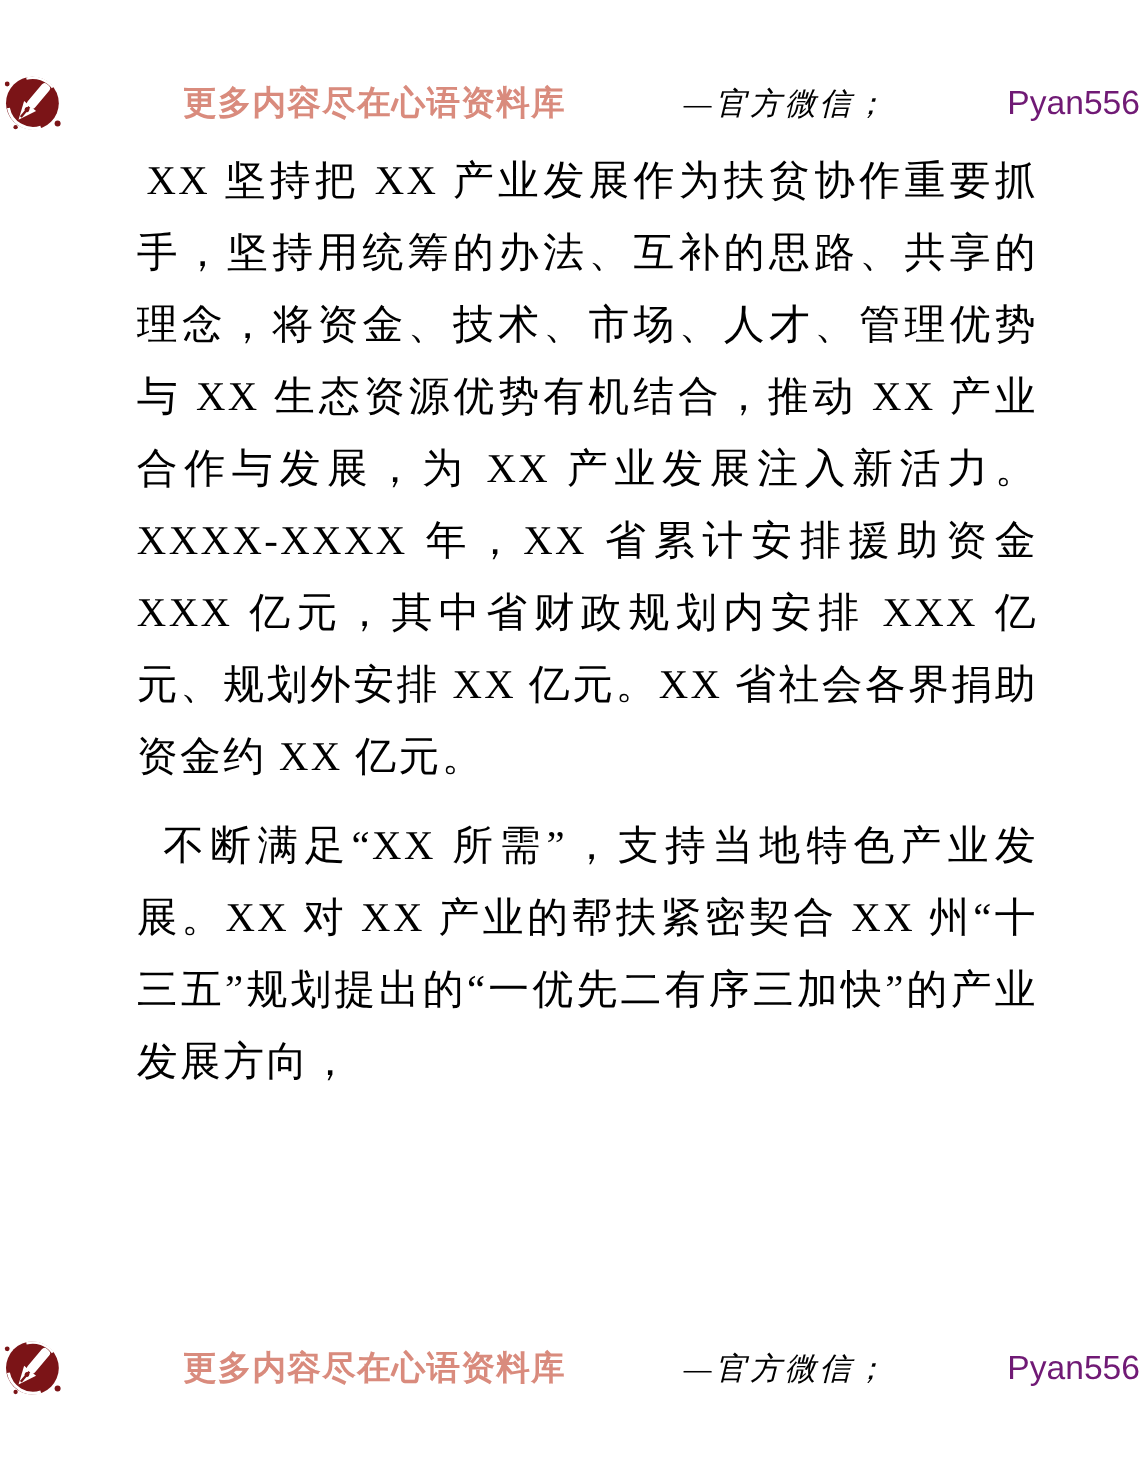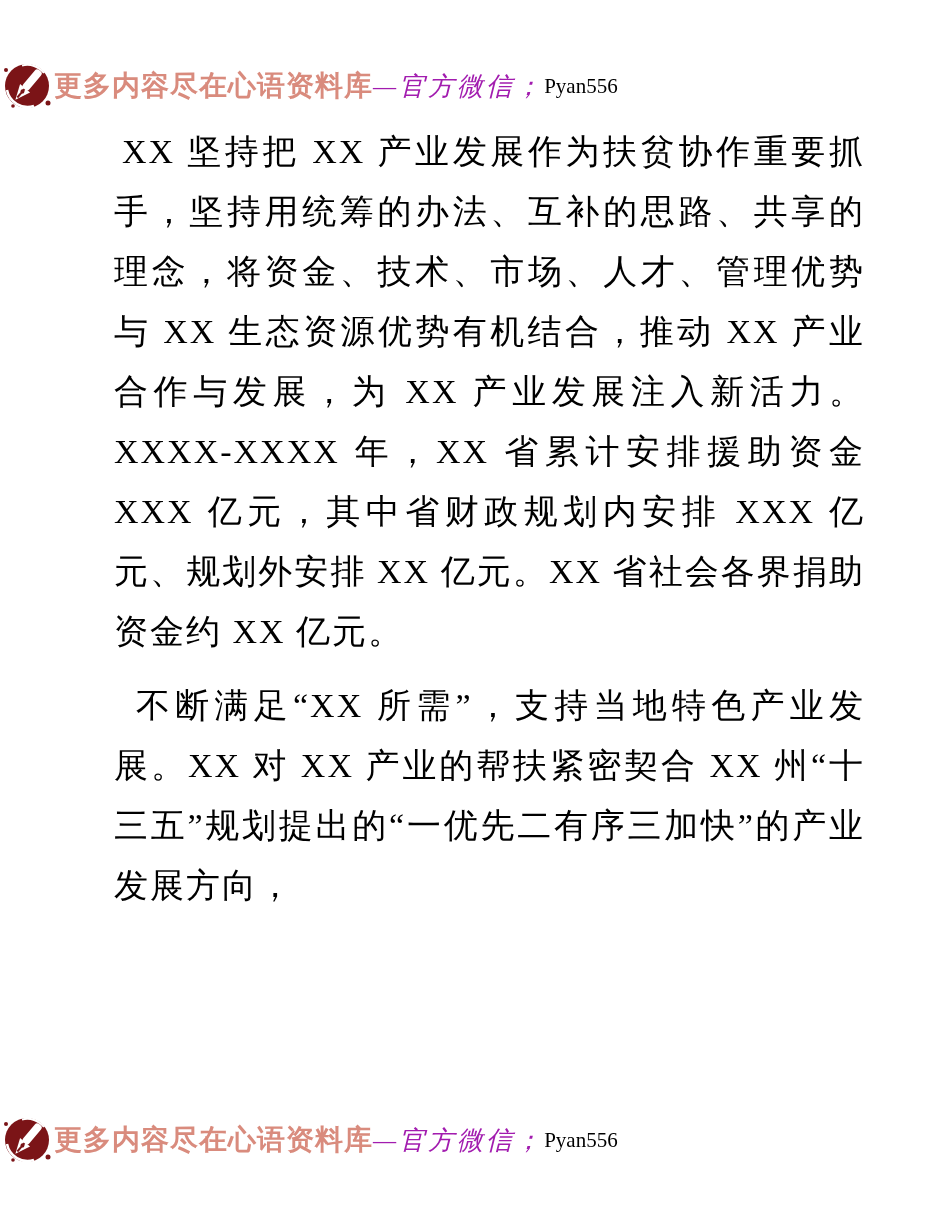--- a/index.html
+++ b/index.html
@@ -10,45 +10,46 @@
     height: 1230px;
     background: #ffffff;
     overflow: hidden;
     font-family: "Liberation Serif", "DejaVu Serif", serif;
     color: #000000;
   }
   
   .banner {
     display: flex;
     align-items: center;
-    justify-content: flex-start;
+    justify-content: space-between;
+    gap: 10px;
     width: 100%;
     height: 56px;
   }
   .banner.header { margin-top: 58px; margin-bottom: 8px; }
   .banner.footer { position: absolute; left: 0; bottom: 62px; }
   .logo { width: 54px; height: 54px; flex: 0 0 auto; display: inline-block; }
   .brand-text {
     font-size: 28px;
     font-weight: bold;
     color: #d98b7d;
     letter-spacing: 1px;
     font-family: "Liberation Serif", "DejaVu Serif", serif;
   }
   .brand-label {
     font-size: 26px;
-    color: #a21caf;
+    color: #000000;
     font-style: italic;
     letter-spacing: 3px;
     font-family: "Liberation Serif", "DejaVu Serif", serif;
   }
   .brand-id {
-    font-size: 21px;
-    color: #000000;
-    font-family: Liberation Serif, serif;
+    font-size: 28px;
+    color: #701a75;
+    font-family: Liberation Sans, sans-serif;
   }
   
   .content { padding: 0 85px; }
   .doc-title, .doc-subtitle, .doc-h1, .doc-h2 {
     font-size: 36px;
     font-weight: normal;
     line-height: 60px;
     margin-bottom: 14px;
     padding-left: 22px;
     letter-spacing: 2px;

